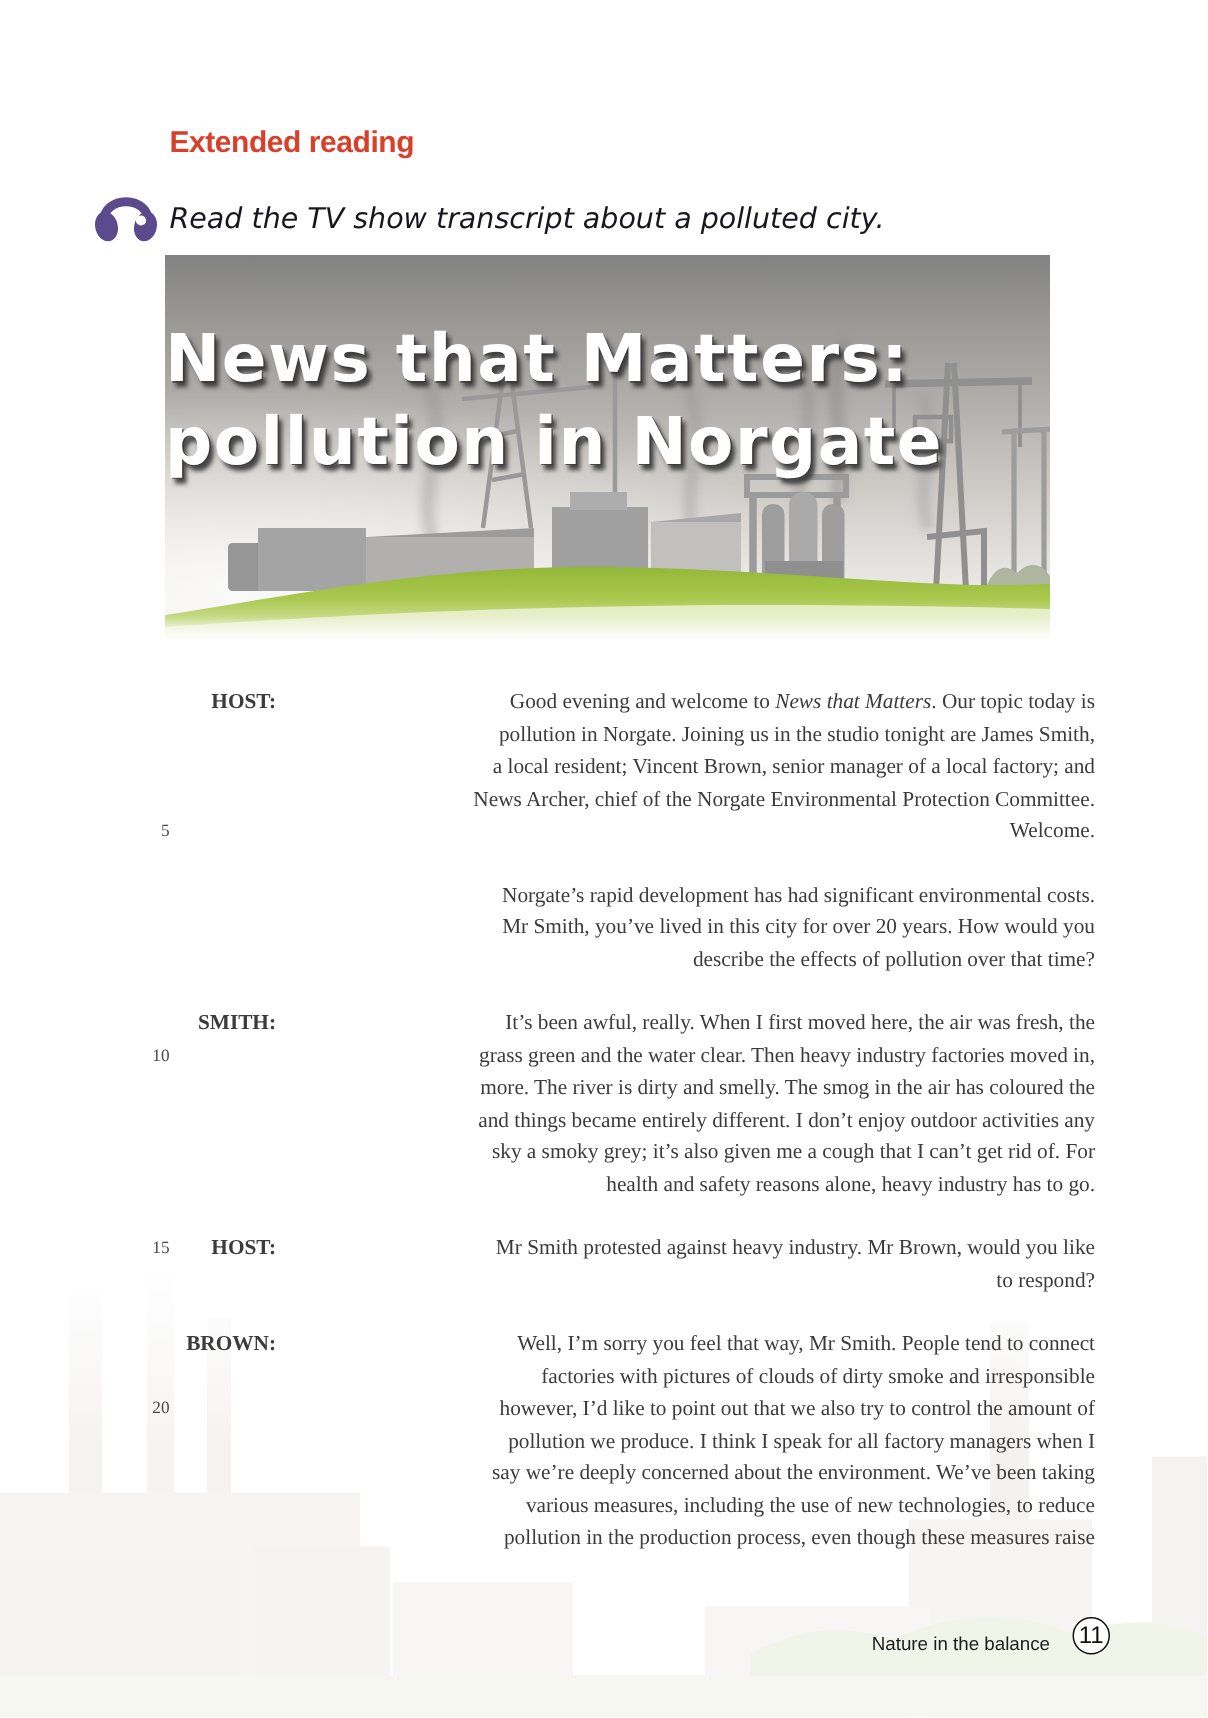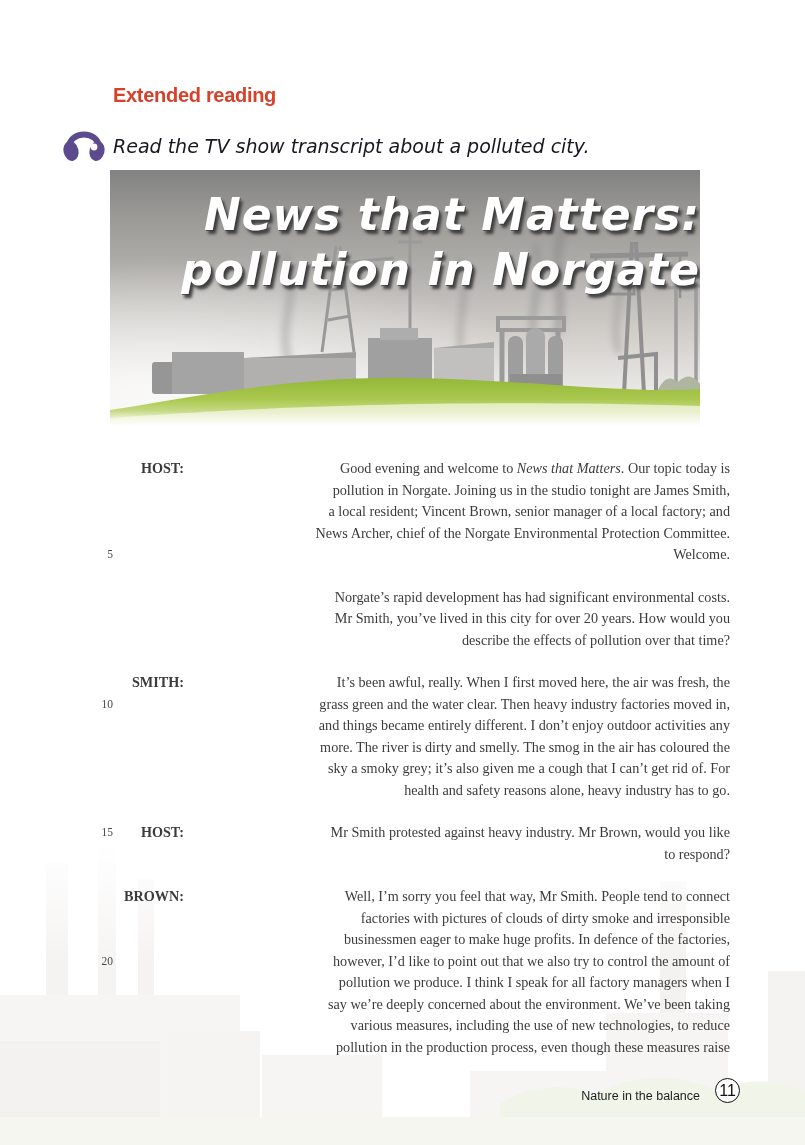--- a/index.html
+++ b/index.html
@@ -31,22 +31,22 @@
   }
   
   .banner{
     position:absolute;left:110px;top:170px;width:590px;height:255px;overflow:hidden;
     background:
       radial-gradient(120% 90% at 8% 85%,rgba(255,255,255,.75) 0%,rgba(255,255,255,0) 55%),
       linear-gradient(180deg,#828282 0%,#989794 16%,#b0aeab 38%,#cfccc8 62%,#e9e7e4 85%,#f4f3f1 100%);
   }
   .banner svg.scene{position:absolute;left:0;top:0;width:100%;height:100%;}
   .banner-title{
-    position:absolute;left:0;top:17px;width:100%;text-align:right;
-    font-family:"DejaVu Sans",sans-serif;font-weight:bold;font-style:italic;
+    position:absolute;left:0;top:42px;width:100%;text-align:left;
+    font-family:"DejaVu Sans",sans-serif;font-weight:bold;
     font-size:44px;line-height:55px;color:#ffffff;letter-spacing:1px;
     text-shadow:3px 4px 3px rgba(55,55,55,.9),1px 1px 0 rgba(70,70,70,.8);
   }
   .banner::after{content:"";position:absolute;left:0;bottom:0;width:100%;height:14px;
     background:linear-gradient(rgba(255,255,255,0),rgba(255,255,255,.85));}
   
   .transcript{position:absolute;left:80px;top:458px;width:650px;font-size:14.2px;text-align:right;}
   .para{margin-bottom:21px;}
   .line{display:grid;grid-template-columns:33px 71px auto;line-height:21.5px;}
   .linenum{font-size:11.5px;color:#4a4a4a;line-height:21.5px;}
@@ -225,26 +225,26 @@
           <span class="text"><span>It’s been awful, really. When I first moved here, the air was fresh, the</span></span>
         </div>
         <div class="line">
           <span class="linenum">10</span>
           <span class="speaker"></span>
           <span class="text"><span>grass green and the water clear. Then heavy industry factories moved in,</span></span>
         </div>
         <div class="line">
           <span class="linenum"></span>
           <span class="speaker"></span>
+          <span class="text"><span>more. The river is dirty and smelly. The smog in the air has coloured the</span></span>
+        </div>
+        <div class="line">
+          <span class="linenum"></span>
+          <span class="speaker"></span>
           <span class="text"><span>and things became entirely different. I don’t enjoy outdoor activities any</span></span>
-        </div>
-        <div class="line">
-          <span class="linenum"></span>
-          <span class="speaker"></span>
-          <span class="text"><span>more. The river is dirty and smelly. The smog in the air has coloured the</span></span>
         </div>
         <div class="line">
           <span class="linenum"></span>
           <span class="speaker"></span>
           <span class="text"><span>sky a smoky grey; it’s also given me a cough that I can’t get rid of. For</span></span>
         </div>
         <div class="line">
           <span class="linenum"></span>
           <span class="speaker"></span>
           <span class="text"><span>health and safety reasons alone, heavy industry has to go.</span></span>
@@ -265,25 +265,20 @@
       <div class="para">
         <div class="line">
           <span class="linenum"></span>
           <span class="speaker">BROWN:</span>
           <span class="text"><span>Well, I’m sorry you feel that way, Mr Smith. People tend to connect</span></span>
         </div>
         <div class="line">
           <span class="linenum"></span>
           <span class="speaker"></span>
           <span class="text"><span>factories with pictures of clouds of dirty smoke and irresponsible</span></span>
-        </div>
-        <div class="line">
-          <span class="linenum"></span>
-          <span class="speaker"></span>
-          <span class="text"><span>businessmen eager to make huge profits. In defence of the factories,</span></span>
         </div>
         <div class="line">
           <span class="linenum">20</span>
           <span class="speaker"></span>
           <span class="text"><span>however, I’d like to point out that we also try to control the amount of</span></span>
         </div>
         <div class="line">
           <span class="linenum"></span>
           <span class="speaker"></span>
           <span class="text"><span>pollution we produce. I think I speak for all factory managers when I</span></span>

